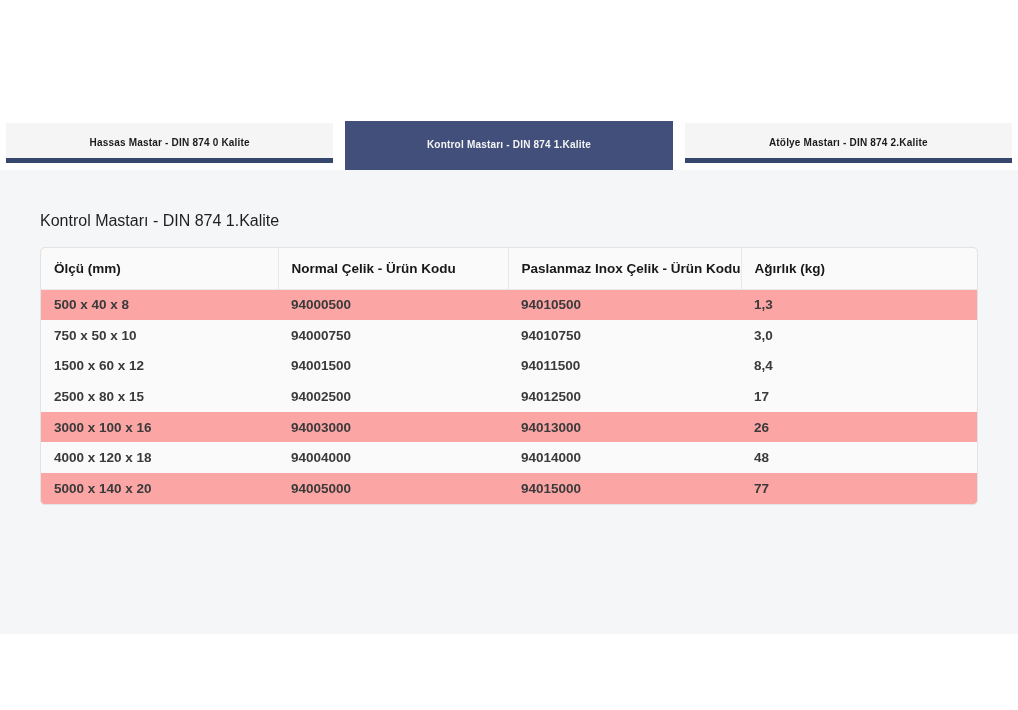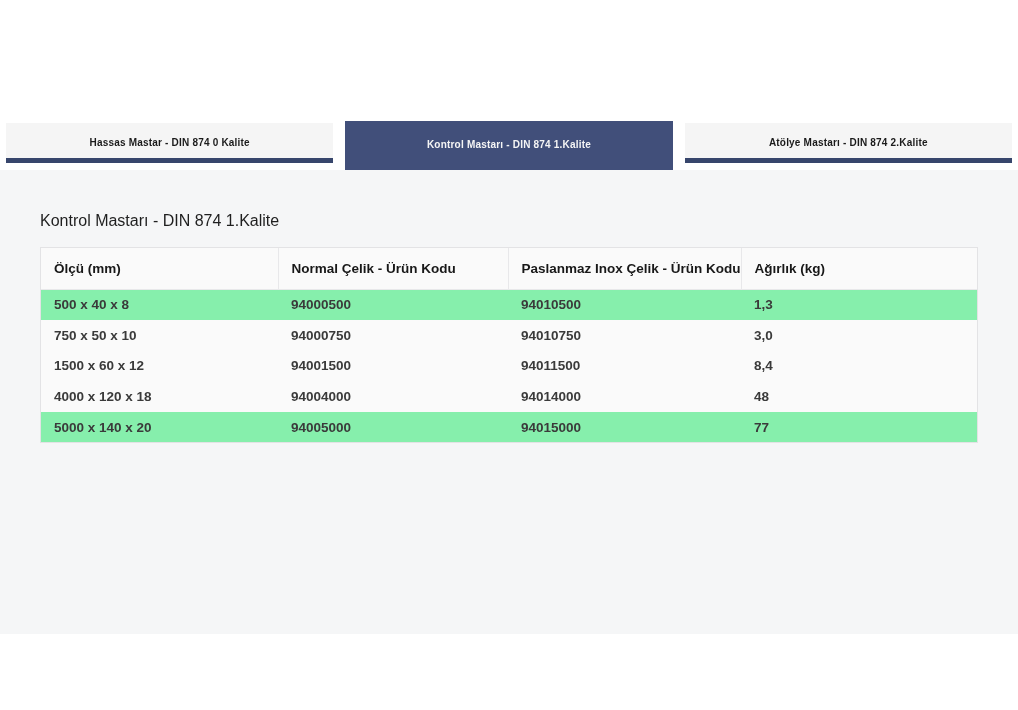--- a/index.html
+++ b/index.html
@@ -47,23 +47,23 @@
     padding: 42px 40px 0 40px;
   }
   .section-title {
     font-size: 16px;
     font-weight: 400;
     color: #1f1f1f;
     margin-bottom: 17px;
   }
   
   .table-wrap {
-    background: #86efac;
+    background: #fca5a5;
     border: 1px solid #e3e3e5;
-    border-radius: 0;
+    border-radius: 5px;
     overflow: hidden;
     width: 938px;
   }
   table {
     width: 100%;
     border-collapse: collapse;
     table-layout: fixed;
   }
   th {
     height: 41px;
@@ -130,20 +130,32 @@
             <td>94010750</td>
             <td>3,0</td>
           </tr>
           <tr class="alt">
             <td>1500 x 60 x 12</td>
             <td>94001500</td>
             <td>94011500</td>
             <td>8,4</td>
           </tr>
           <tr class="alt">
+            <td>2500 x 80 x 15</td>
+            <td>94002500</td>
+            <td>94012500</td>
+            <td>17</td>
+          </tr>
+          <tr>
+            <td>3000 x 100 x 16</td>
+            <td>94003000</td>
+            <td>94013000</td>
+            <td>26</td>
+          </tr>
+          <tr class="alt">
             <td>4000 x 120 x 18</td>
             <td>94004000</td>
             <td>94014000</td>
             <td>48</td>
           </tr>
           <tr>
             <td>5000 x 140 x 20</td>
             <td>94005000</td>
             <td>94015000</td>
             <td>77</td>

